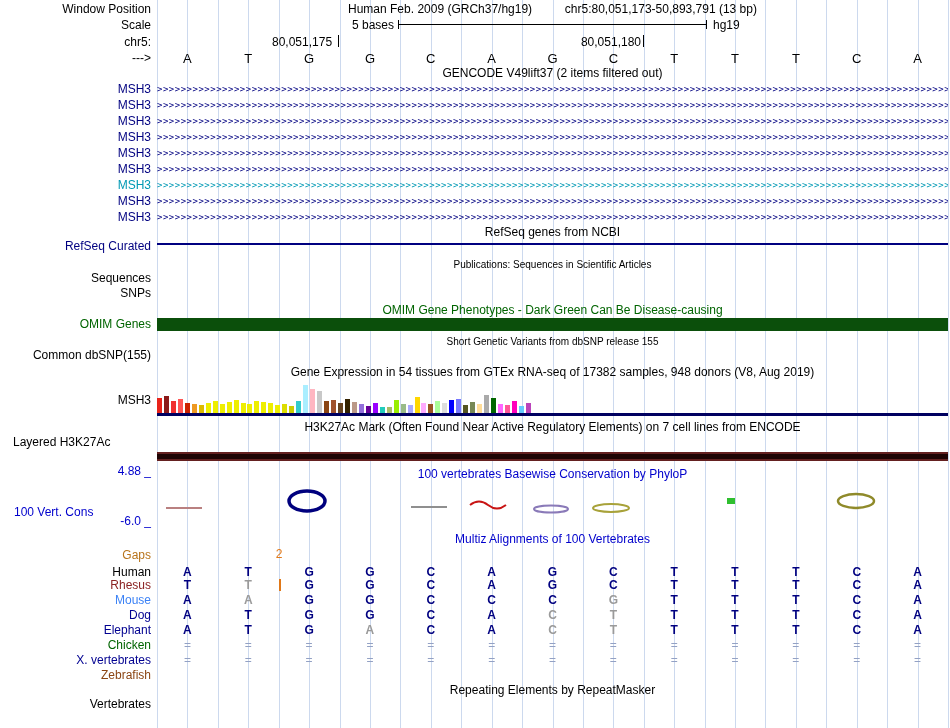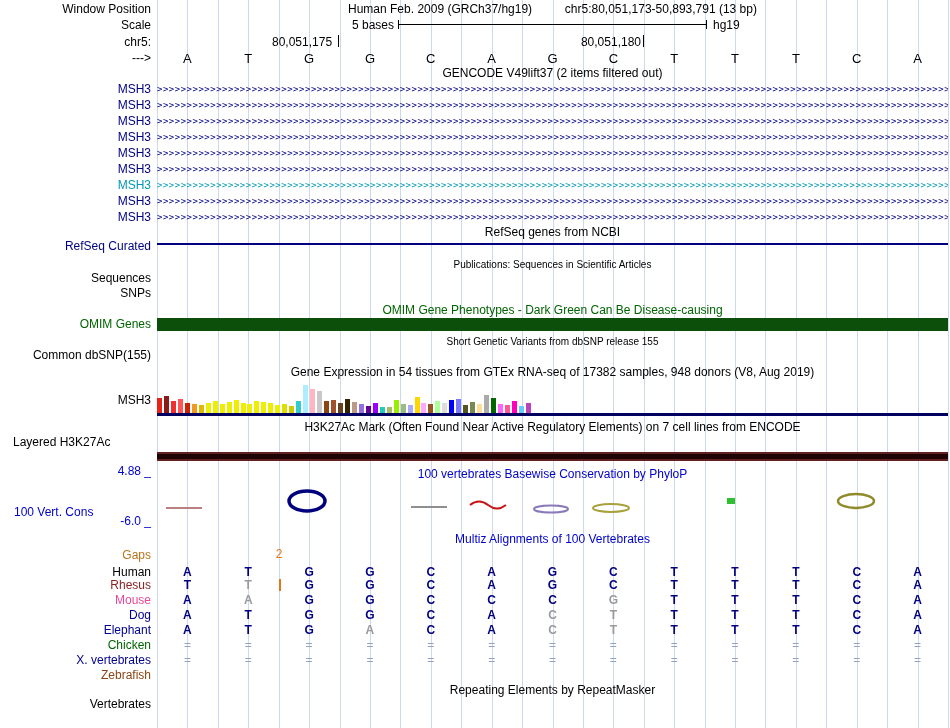--- a/index.html
+++ b/index.html
@@ -264,21 +264,21 @@
       <div class="basecol mzbase" style="left: 522.077px; width: 60.8462px; top: 0px;">G</div>
       <div class="basecol mzbase" style="left: 582.923px; width: 60.8462px; top: 0px;">C</div>
       <div class="basecol mzbase" style="left: 643.769px; width: 60.8462px; top: 0px;">T</div>
       <div class="basecol mzbase" style="left: 704.615px; width: 60.8462px; top: 0px;">T</div>
       <div class="basecol mzbase" style="left: 765.462px; width: 60.8462px; top: 0px;">T</div>
       <div class="basecol mzbase" style="left: 826.308px; width: 60.8462px; top: 0px;">C</div>
       <div class="basecol mzbase" style="left: 887.154px; width: 60.8462px; top: 0px;">A</div>
       <div class="inserttick" style="left: 278.692px;"></div>
     </div>
     <div class="mzrow" style="top: 593px;">
-      <div class="rowlabel" style="color: #ec4899;">Mouse</div>
+      <div class="rowlabel" style="color: #3b82f6;">Mouse</div>
       <div class="basecol mzbase" style="left: 157px; width: 60.8462px; top: 0px;">A</div>
       <div class="basecol mzbase gray" style="left: 217.846px; width: 60.8462px; top: 0px;">A</div>
       <div class="basecol mzbase" style="left: 278.692px; width: 60.8462px; top: 0px;">G</div>
       <div class="basecol mzbase" style="left: 339.538px; width: 60.8462px; top: 0px;">G</div>
       <div class="basecol mzbase" style="left: 400.385px; width: 60.8462px; top: 0px;">C</div>
       <div class="basecol mzbase" style="left: 461.231px; width: 60.8462px; top: 0px;">C</div>
       <div class="basecol mzbase" style="left: 522.077px; width: 60.8462px; top: 0px;">C</div>
       <div class="basecol mzbase gray" style="left: 582.923px; width: 60.8462px; top: 0px;">G</div>
       <div class="basecol mzbase" style="left: 643.769px; width: 60.8462px; top: 0px;">T</div>
       <div class="basecol mzbase" style="left: 704.615px; width: 60.8462px; top: 0px;">T</div>

